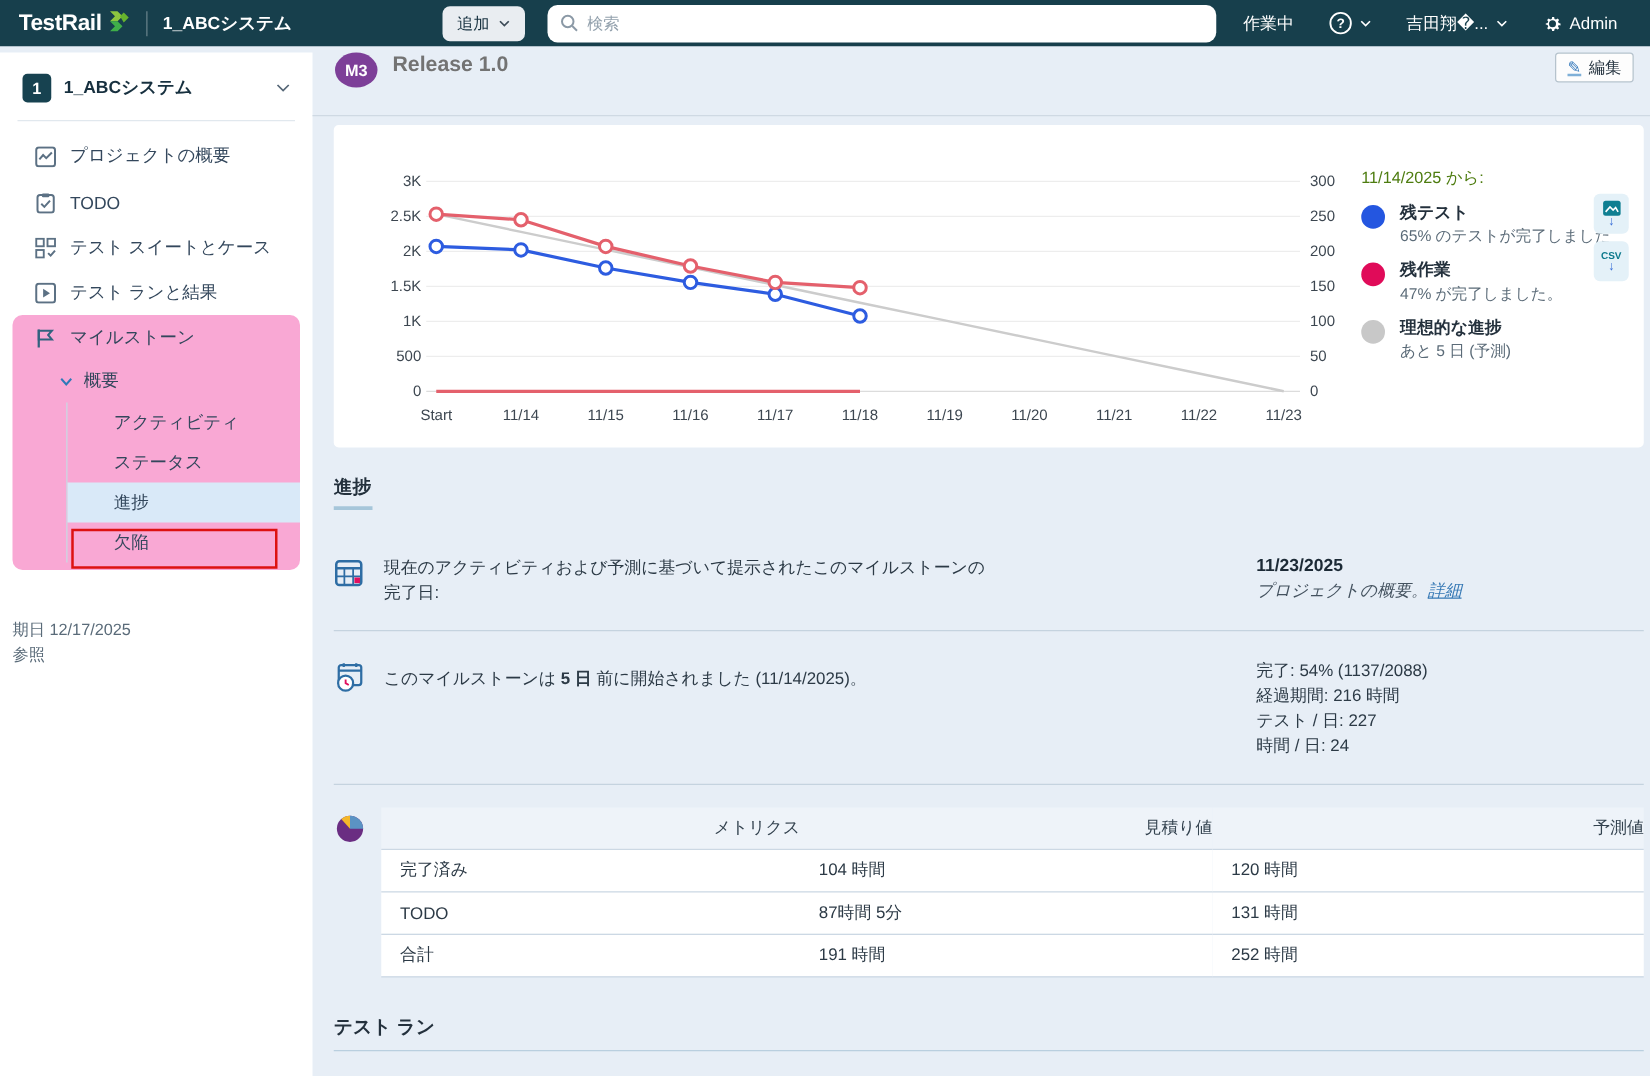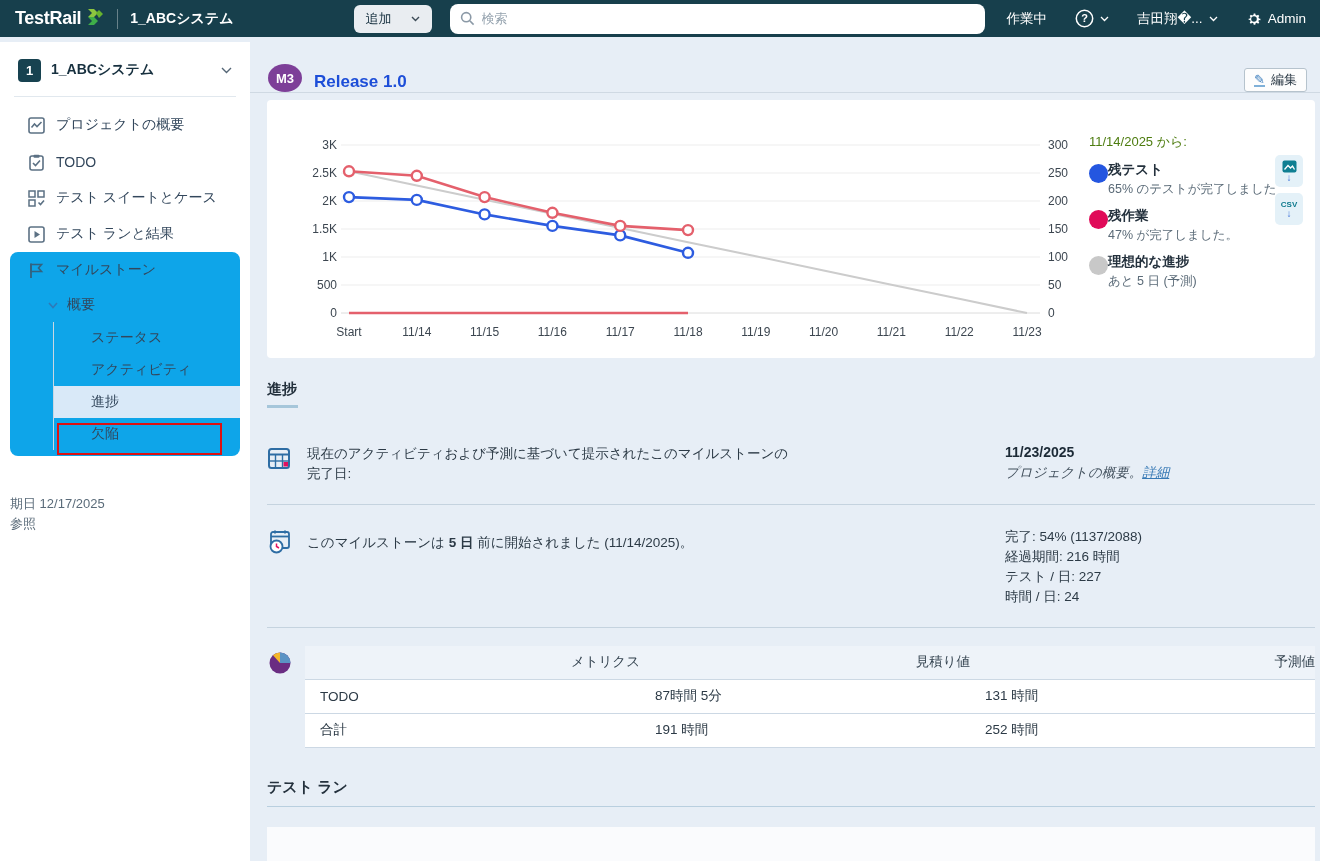--- a/index.html
+++ b/index.html
@@ -9,67 +9,67 @@
 
   
   .navbar { position:absolute; top:0; left:0; width:1320px; height:37px;
     background:#173f4c; display:flex; align-items:center; color:#fff; z-index:30; }
   .brand { display:flex; align-items:center; gap:4px; padding:0 0 0 15px; }
   .brand-text { font-size:18px; font-weight:bold; letter-spacing:-0.3px; }
   .brand-sep { width:1px; height:20px; background:rgba(255,255,255,.35); margin:0 12px; }
   .nav-project { font-size:14px; font-weight:bold; }
   .add-btn { margin-left:120px; background:#e9edf1; color:#16303f; border:none;
     border-radius:6px; height:28px; padding:0 12px; font-size:13px; display:flex;
-    align-items:center; gap:19px; cursor:pointer; }
+    align-items:center; gap:7px; cursor:pointer; }
   .search-wrap { margin-left:18px; position:relative; }
   .search-input { width:535px; height:30px; border:none; border-radius:8px;
     padding:0 10px 0 32px; font-size:13px; color:#333; outline:none; background:#fff; }
   .search-input::placeholder { color:#93a1ad; }
   .search-icon { position:absolute; left:10px; top:7px; }
   .nav-right { display:flex; align-items:center; gap:28px; margin-left:22px; font-size:13.5px; }
   .nav-item { display:flex; align-items:center; gap:6px; cursor:pointer; }
 
   
   .sidebar { position:absolute; top:42px; left:0; width:250px; height:819px; background:#fff; }
   .proj-select { display:flex; align-items:center; height:44px; margin:6px 10px 0 10px;
     padding:0 8px; cursor:pointer; }
   .proj-badge { width:23px; height:23px; background:#174250; color:#fff; border-radius:4px;
     display:flex; align-items:center; justify-content:center; font-size:13px; font-weight:bold; }
   .proj-name { margin-left:10px; font-size:14px; font-weight:bold; color:#17303f; flex:1; }
   .side-divider { height:1px; background:#e1e8ee; margin:4px 14px 10px 14px; }
   .side-item { display:flex; align-items:center; height:36px; padding-left:28px; gap:11px;
     color:#33475c; font-size:14px; cursor:pointer; }
-  .milestone-block { background:#0ea5e9; border-radius:8px; margin:0 10px; padding-bottom:6px; }
+  .milestone-block { background:#f9a8d4; border-radius:8px; margin:0 10px; padding-bottom:6px; }
   .milestone-block .side-item { padding-left:18px; }
   .sub-head { display:flex; align-items:center; height:34px; padding-left:38px; gap:9px;
     color:#33475c; font-size:14px; cursor:pointer; }
   .submenu { border-left:1px solid #c9d7e2; margin-left:43px; }
   .sub-item { display:flex; align-items:center; height:32px; padding-left:37px;
     color:#33475c; font-size:14px; cursor:pointer; }
   .sub-item.active { background:#d9e9f8; }
   .side-footer { position:absolute; left:10px; top:452px; color:#5a6b79; font-size:13px; line-height:20px; }
   .annotation-box { position:absolute; left:57px; top:381px; width:165px; height:32px;
     border:2px solid #dd1111; z-index:40; pointer-events:none; }
 
   
   .main { position:absolute; top:42px; left:250px; width:1070px; height:819px; }
-  .main-header { height:51px; display:flex; align-items:flex-end; padding:0 13px 0 18px;
+  .main-header { height:51px; display:flex; align-items:flex-start; padding:0 13px 0 18px;
     border-bottom:1px solid #cfd9e3; }
   .m-badge { background:#7d3f98; color:#fff; font-weight:bold; font-size:13px;
     border-radius:50%; width:34px; height:28px; display:flex; align-items:center; justify-content:center; }
-  .page-title { font-size:17px; font-weight:bold; color:#1d4ed8; margin-left:12px; flex:1; }
+  .page-title { font-size:17px; font-weight:bold; color:#737373; margin-left:12px; flex:1; }
   .edit-btn { background:#fdfdfd; border:1px solid #b6c3cd; border-radius:3px; height:24px;
     padding:0 9px; font-size:13px; color:#2c3a46; display:flex; align-items:center; gap:6px; cursor:pointer; }
   .pencil { color:#3b7dbd; border-bottom:2px solid #7fb0d8; line-height:11px; font-size:13px; }
 
   .chart-card { position:relative; background:#fff; border-radius:4px; margin:7px 5px 0 17px;
     width:1048px; height:258px; }
   .legend { position:absolute; left:822px; top:33px; width:195px; font-size:13px; }
   .legend-title { color:#4d7c0f; margin-bottom:10px; }
-  .legend-item { display:flex; gap:0; margin-bottom:9px; }
+  .legend-item { display:flex; gap:12px; margin-bottom:9px; }
   .legend-dot { width:19px; height:19px; border-radius:50%; margin-top:3px; flex:none; }
   .legend-name { font-weight:bold; color:#24313d; font-size:13.5px; }
   .legend-sub { color:#5b6b78; font-size:12.5px; margin-top:2px; white-space:nowrap; }
   .dl-icons { position:absolute; right:12px; top:55px; display:flex; flex-direction:column; gap:6px; }
   .dl-btn { width:28px; height:32px; background:#e4f1f8; border-radius:5px; display:flex;
     flex-direction:column; align-items:center; justify-content:center; cursor:pointer; gap:1px; }
   .dl-arrow { color:#3a6fd8; font-size:10px; line-height:8px; font-weight:bold; }
   .csv-label { color:#0e7a8d; font-size:8px; font-weight:bold; }
 
   .content { margin:0 5px 0 17px; width:1048px; }
@@ -215,24 +215,24 @@
       <span>マイルストーン</span>
     </div>
     <div class="sub-head">
       <svg width="10" height="7" viewBox="0 0 10 7">
         <polyline points="1,1 5,5.5 9,1" fill="none" stroke="#2f7ab8" stroke-width="1.6"></polyline>
       </svg>
       <span>概要</span>
     </div>
     <div class="submenu">
       <div class="sub-item">
+        <span>アクティビティ</span>
+      </div>
+      <div class="sub-item">
         <span>ステータス</span>
-      </div>
-      <div class="sub-item">
-        <span>アクティビティ</span>
       </div>
       <div class="sub-item active">
         <span>進捗</span>
       </div>
       <div class="sub-item">
         <span>欠陥</span>
       </div>
     </div>
   </div>
 
@@ -410,20 +410,25 @@
       <table class="metrics">
         <thead>
           <tr>
             <th class="col-metric">メトリクス</th>
             <th class="col-est">見積り値</th>
             <th>予測値</th>
           </tr>
         </thead>
         <tbody>
           <tr>
+            <td>完了済み</td>
+            <td>104 時間</td>
+            <td>120 時間</td>
+          </tr>
+          <tr>
             <td>TODO</td>
             <td>87時間 5分</td>
             <td>131 時間</td>
           </tr>
           <tr>
             <td>合計</td>
             <td>191 時間</td>
             <td>252 時間</td>
           </tr>
         </tbody>

